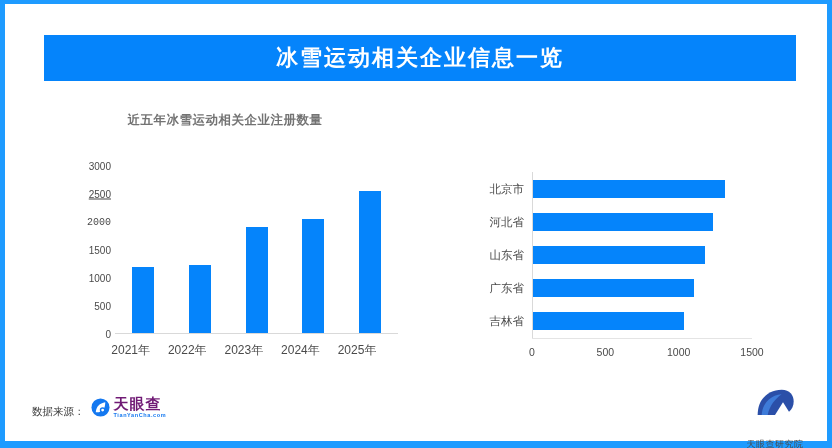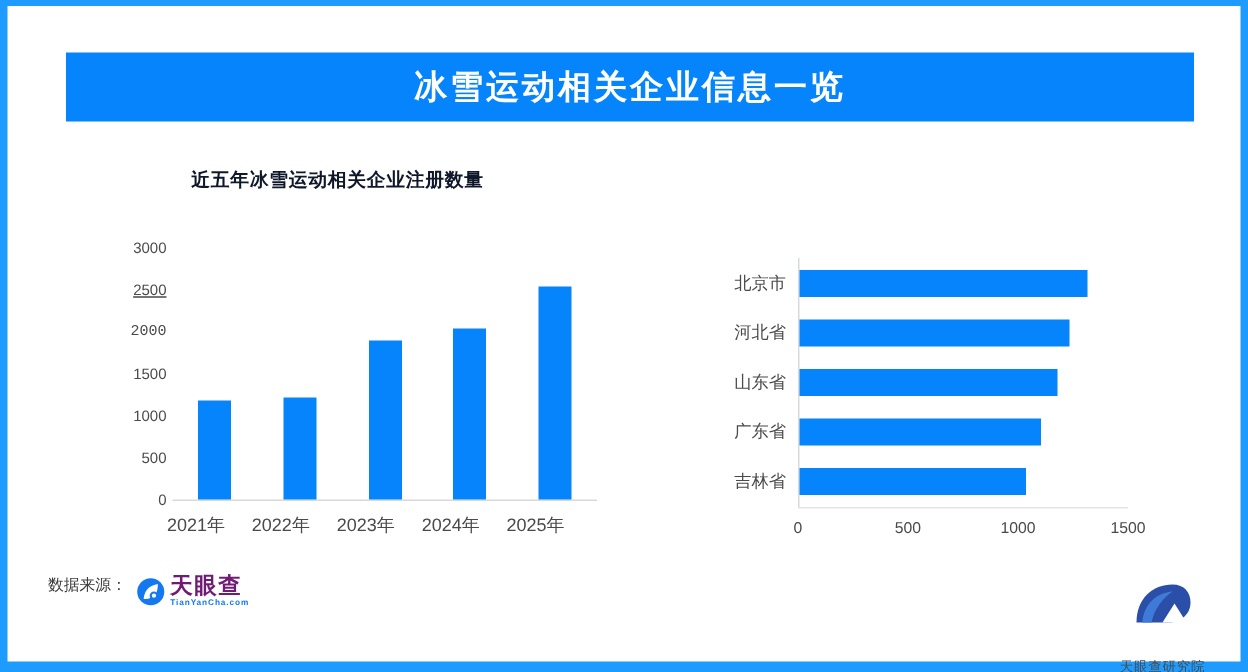--- a/index.html
+++ b/index.html
@@ -45,21 +45,21 @@
     white-space: nowrap;
   }
 
   
   .panel {
     position: absolute;
   }
   .chart-title {
     font-size: 12.5px;
     font-weight: bold;
-    color: #0f172a;
+    color: #737373;
     letter-spacing: 0.5px;
     white-space: nowrap;
     text-align: center;
   }
 
   
   #left-panel { left: 55px; top: 100px; width: 360px; height: 262px; }
   #left-title { position: absolute; left: 0; top: 8px; width: 330px; }
 
   #left-plot {
@@ -153,23 +153,23 @@
     text-align: center;
     font-size: 10.5px;
     color: #4a4a4a;
     white-space: nowrap;
   }
 
   
   #footer-source {
     position: absolute;
     left: 27px;
-    top: 379px;
+    top: 392px;
     display: flex;
-    align-items: flex-start;
+    align-items: flex-end;
     gap: 6px;
   }
   #source-label {
     font-size: 10.5px;
     color: #3c3c3c;
     white-space: nowrap;
   }
   #tyc-logo {
     display: flex;
     align-items: center;

